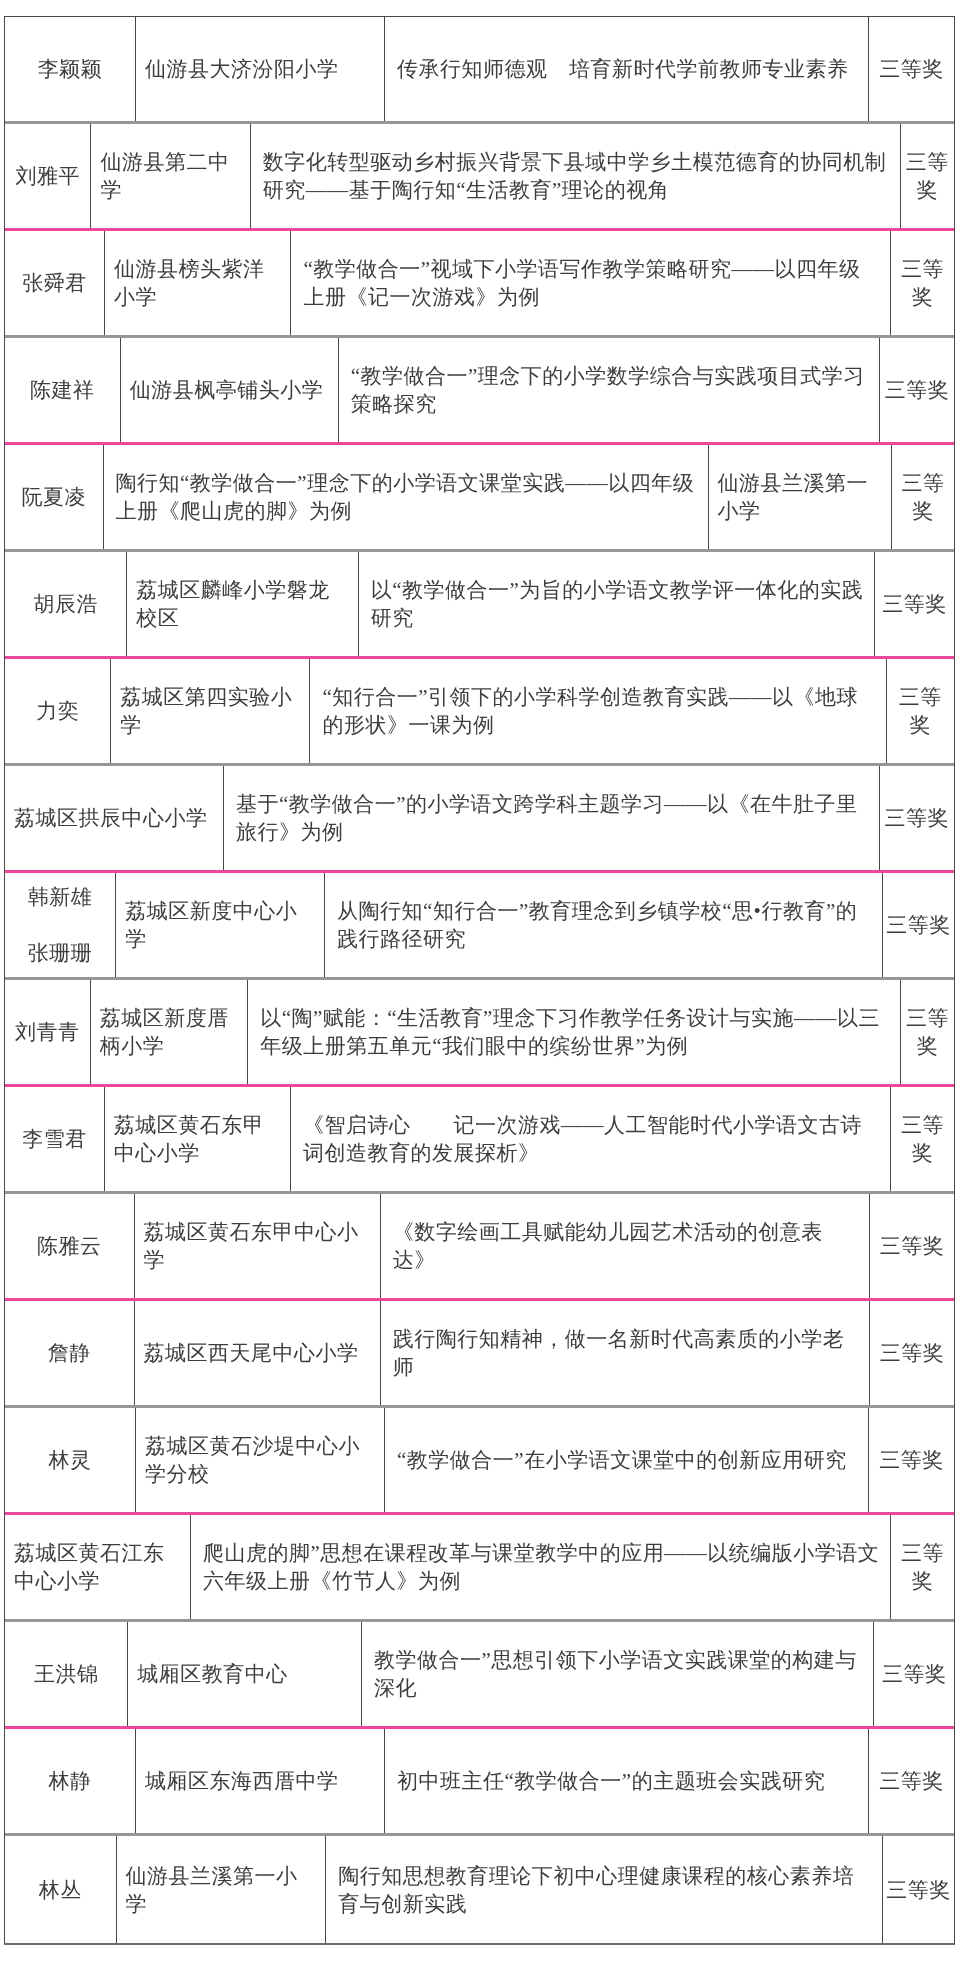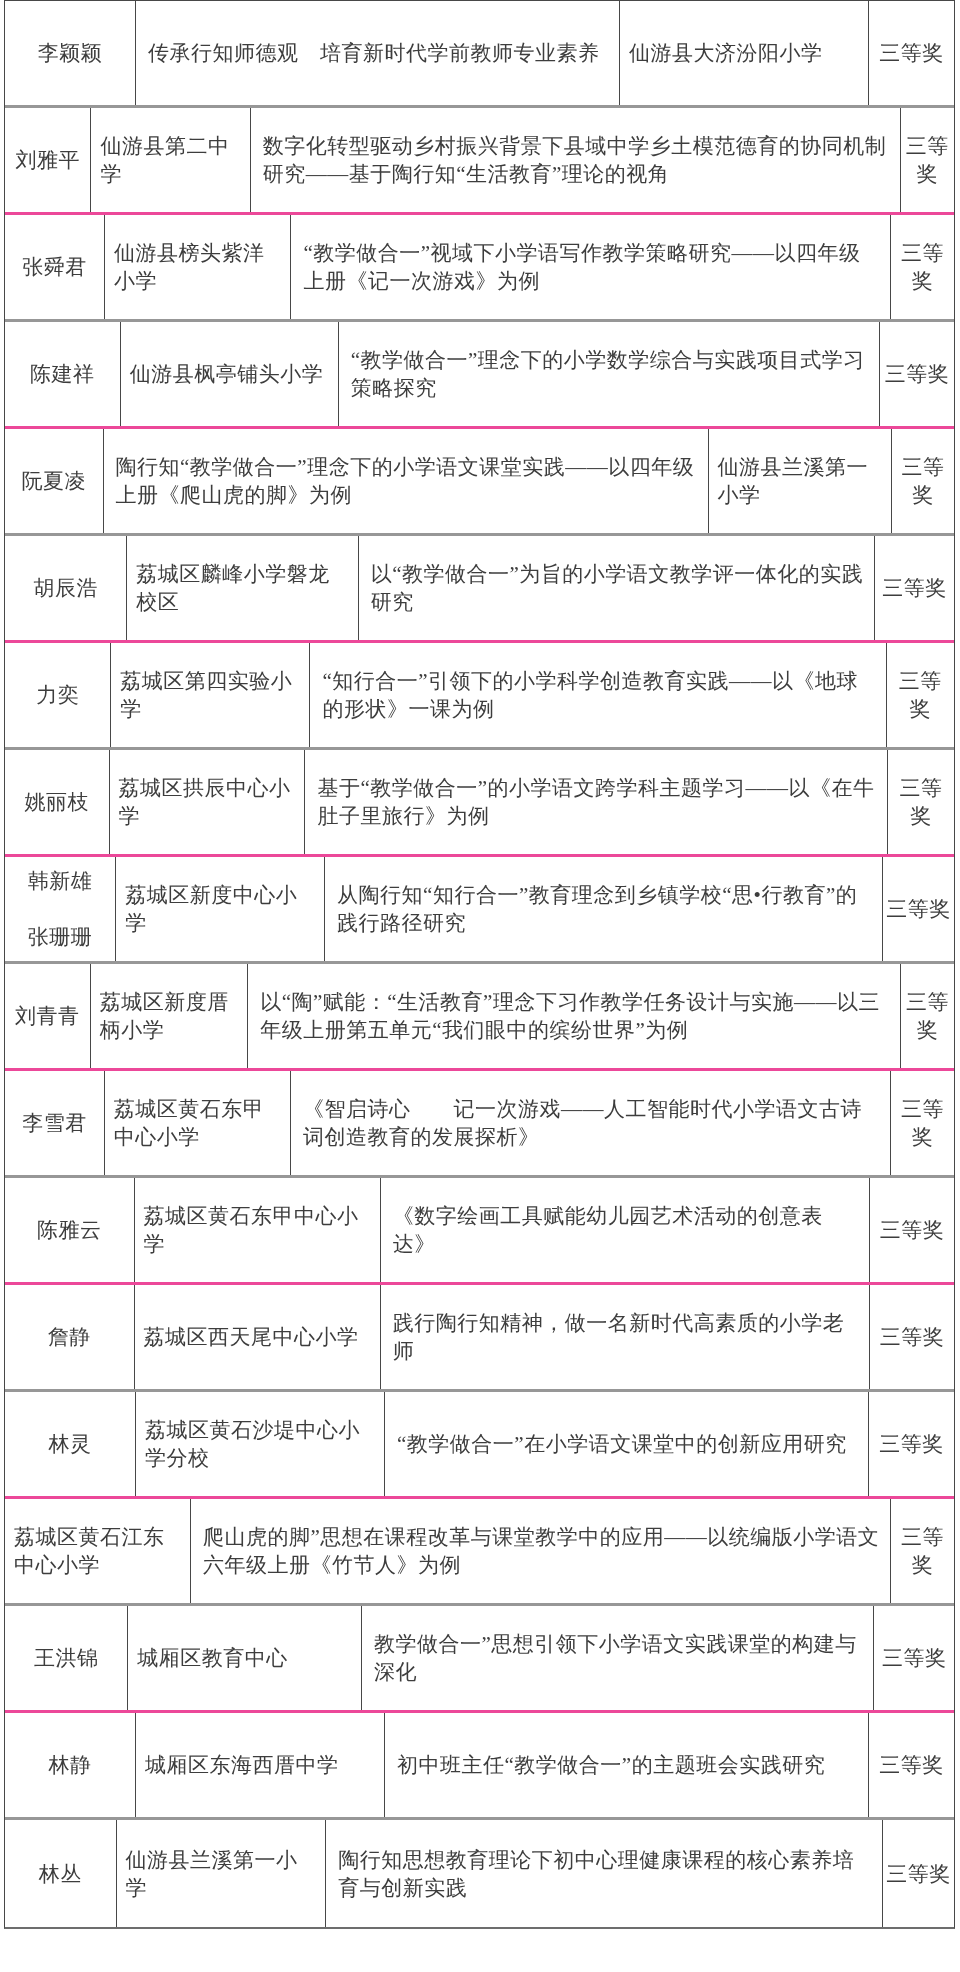--- a/index.html
+++ b/index.html
@@ -10,21 +10,21 @@
   }
   body {
     font-family: "Liberation Serif", "DejaVu Serif", serif;
     color: #3d3d3d;
   }
   .page {
     width: 960px;
     height: 1972px;
     background: #ffffff;
     box-sizing: border-box;
-    padding: 0 0 0 4px;
+    padding: 16px 0 0 4px;
   }
   .awards-table {
     width: 951px;
     border: 1px solid #474747;
     border-bottom: 2px solid #6d6d6d;
     box-sizing: border-box;
   }
   .t-row {
     display: flex;
     align-items: stretch;
@@ -73,22 +73,22 @@
   }
 </style>
 </head>
 <body>
 
 <div class="page">
   <div class="awards-table">
 
     <div class="t-row sep-thick">
       <div class="cell name">李颖颖</div>
+      <div class="cell school">仙游县大济汾阳小学</div>
       <div class="cell title">传承行知师德观　培育新时代学前教师专业素养</div>
-      <div class="cell school">仙游县大济汾阳小学</div>
       <div class="cell award">三等奖</div>
     </div>
 
     <div class="t-row">
       <div class="cell name">刘雅平</div>
       <div class="cell school">仙游县第二中学</div>
       <div class="cell title">数字化转型驱动乡村振兴背景下县域中学乡土模范德育的协同机制研究——基于陶行知“生活教育”理论的视角</div>
       <div class="cell award">三等奖</div>
     </div>
 
@@ -121,21 +121,20 @@
     </div>
 
     <div class="t-row sep-thick">
       <div class="cell name">力奕</div>
       <div class="cell school">荔城区第四实验小学</div>
       <div class="cell title">“知行合一”引领下的小学科学创造教育实践——以《地球的形状》一课为例</div>
       <div class="cell award">三等奖</div>
     </div>
 
     <div class="t-row">
-      <div class="cell name">姚丽枝</div>
       <div class="cell school">荔城区拱辰中心小学</div>
       <div class="cell title">基于“教学做合一”的小学语文跨学科主题学习——以《在牛肚子里旅行》为例</div>
       <div class="cell award">三等奖</div>
     </div>
 
     <div class="t-row sep-thick">
       <div class="cell name">韩新雄
 
 张珊珊</div>
       <div class="cell school">荔城区新度中心小学</div>

